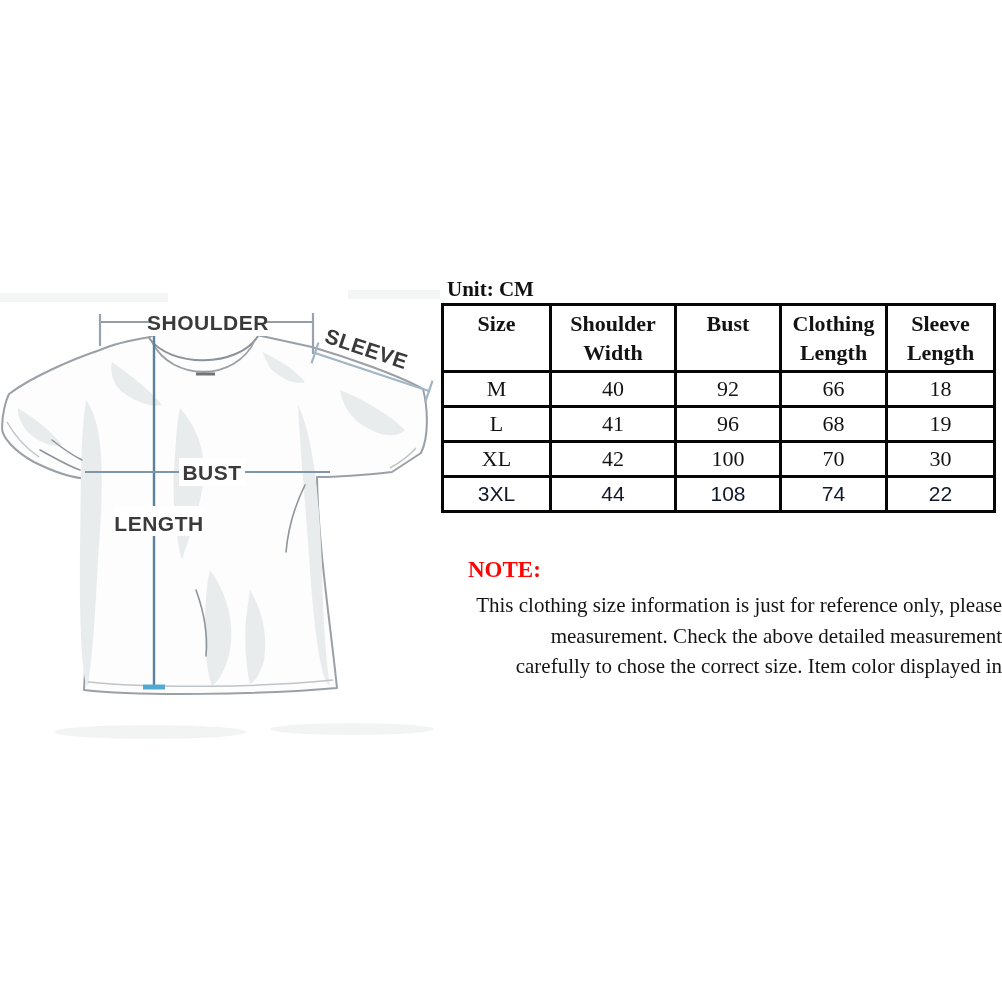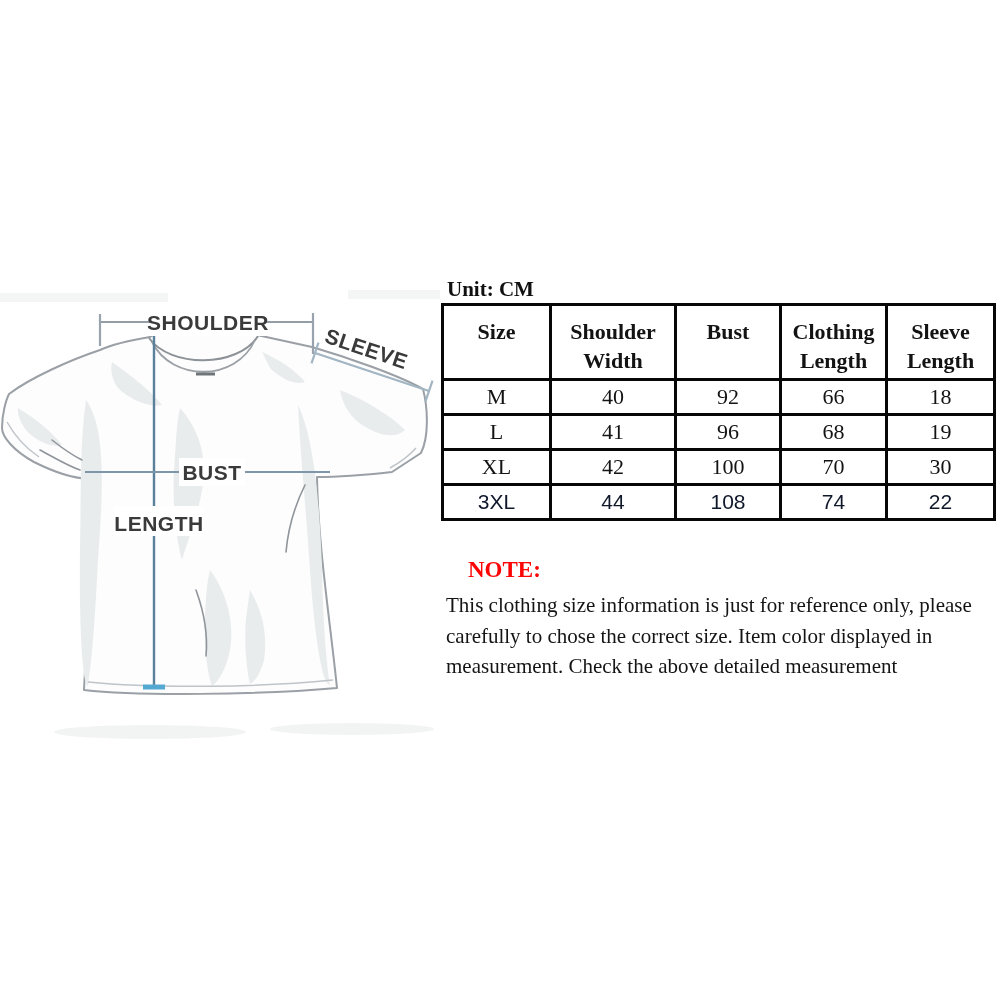--- a/index.html
+++ b/index.html
@@ -18,32 +18,32 @@
   table.size{
     position:absolute;left:441px;top:303px;width:552px;
     border-collapse:collapse;table-layout:fixed;
     font-size:22px;color:#131313;
   }
   table.size th, table.size td{
     border:3px solid #070707;text-align:center;padding:0;
     overflow:hidden;
   }
   table.size th{
-    font-weight:bold;vertical-align:top;height:61px;line-height:29px;padding-top:11px;
+    font-weight:bold;vertical-align:top;height:61px;line-height:29px;padding-top:3px;
   }
   table.size td{height:32px;line-height:32px;font-weight:normal;}
   tr.r-sans td{
     font-family:"Liberation Sans", sans-serif;color:#0f172a;font-size:21px;
   }
   
   .note-heading{
     position:absolute;left:468px;top:557px;font-size:23px;font-weight:bold;color:#fb0505;
   }
   .note-body{
-    position:absolute;left:446px;top:590px;width:556px;font-size:21px;color:#141414;line-height:30.6px;
+    position:absolute;left:446px;top:590px;width:556px;font-size:21px;color:#141414;line-height:30.6px;text-align:right;
   }
 </style>
 </head>
 <body>
 
 <div class="canvas">
 
   <svg class="diagram" viewBox="0 0 440 460">
 
     <rect x="0" y="3" width="168" height="9" fill="#f4f5f5"></rect>
@@ -176,17 +176,17 @@
         <td>108</td>
         <td>74</td>
         <td>22</td>
       </tr>
     </tbody>
   </table>
 
   <div class="note-heading">NOTE:</div>
   <div class="note-body">
     <div>This clothing size information is just for reference only, please</div>
+    <div>measurement. Check the above detailed measurement</div>
     <div>carefully to chose the correct size. Item color displayed in</div>
-    <div>measurement. Check the above detailed measurement</div>
   </div>
 
 </div>
 
 </body></html>

